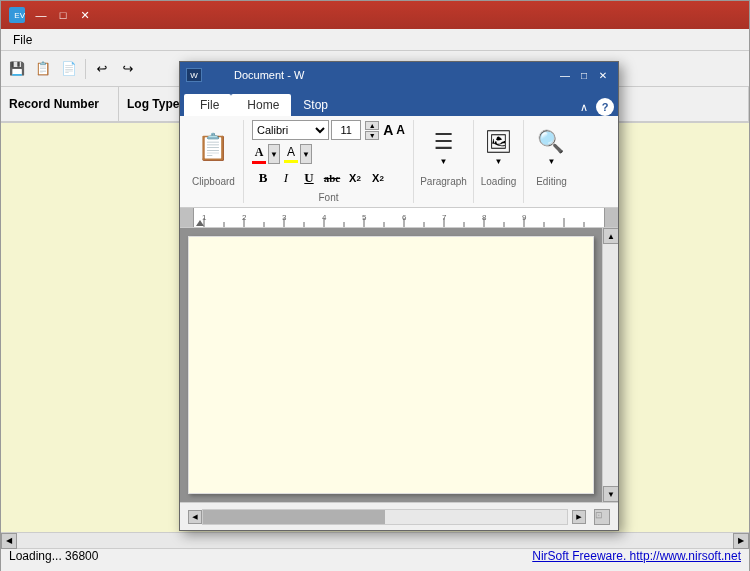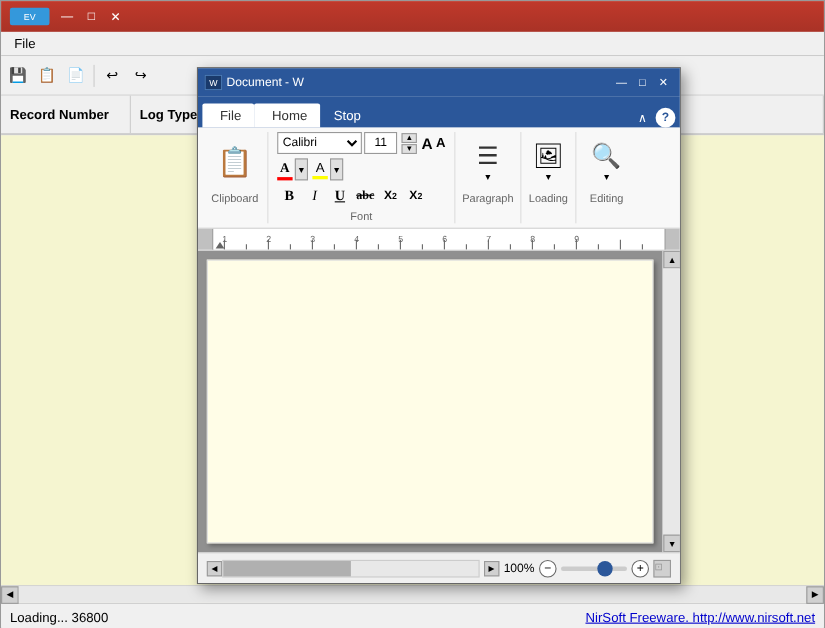--- a/index.html
+++ b/index.html
@@ -3,52 +3,52 @@
   <meta charset="utf-8">
   <style>
     * { margin: 0; padding: 0; box-sizing: border-box; }
     body { width: 750px; height: 571px; background: #f0f0f0; font-family: 'Segoe UI', Arial, sans-serif; font-size: 12px; overflow: hidden; position: relative; }
 
     
     .main-window { width: 750px; height: 571px; background: #f0f0f0; position: relative; border: 1px solid #999; }
 
     
     .title-bar { background: linear-gradient(to bottom, #c0392b, #a93226); height: 28px; display: flex; align-items: center; padding: 0 8px; color: white; }
-    .title-bar-icon { width: 36px; height: 16px; background: #3498db; margin-right: 6px; border-radius: 2px; display: flex; align-items: center; justify-content: center; font-size: 10px; color: white; flex-shrink: 0; }
+    .title-bar-icon { width: 16px; height: 16px; background: #3498db; margin-right: 6px; border-radius: 2px; display: flex; align-items: center; justify-content: flex-end; font-size: 10px; color: white; flex-shrink: 0; }
     .title-bar-text { flex: 1; font-size: 12px; font-weight: normal; }
     .title-bar-controls { display: flex; gap: 2px; }
     .title-btn { width: 20px; height: 16px; background: transparent; border: none; color: white; cursor: pointer; font-size: 11px; display: flex; align-items: center; justify-content: center; }
 
     
     .menu-bar { background: #f0f0f0; height: 22px; display: flex; align-items: center; padding: 0 4px; border-bottom: 1px solid #ccc; }
     .menu-item { padding: 2px 8px; font-size: 12px; cursor: pointer; }
 
     
     .toolbar { background: #f0f0f0; height: 36px; display: flex; align-items: center; padding: 2px 4px; border-bottom: 1px solid #ccc; gap: 2px; }
     .toolbar-btn { width: 24px; height: 24px; background: transparent; border: 1px solid transparent; cursor: pointer; display: flex; align-items: center; justify-content: center; font-size: 13px; }
     .toolbar-separator { width: 1px; height: 20px; background: #ccc; margin: 0 2px; }
 
     
     .col-headers { background: #f0f0f0; height: 36px; display: flex; align-items: center; border-bottom: 2px solid #ccc; }
     .col-header { padding: 4px 8px; font-size: 12px; font-weight: bold; border-right: 1px solid #ccc; height: 100%; display: flex; align-items: center; }
     .col-header-record { width: 118px; }
     .col-header-logtype { width: 120px; flex: 1; }
 
     
-    .status-bar { height: 24px; background: #f0f0f0; border-top: 1px solid #ccc; display: flex; align-items: center; justify-content: space-between; padding: 0 8px; }
+    .status-bar { height: 24px; background: #f0f0f0; border-top: 1px solid #ccc; display: flex; align-items: flex-start; justify-content: space-between; padding: 0 8px; }
     .status-left { font-size: 12px; }
     .status-right { color: #0000cc; font-size: 12px; text-decoration: underline; cursor: pointer; }
 
     
     .word-popup { position: absolute; top: 60px; left: 178px; width: 440px; height: 470px; background: white; border: 1px solid #666; box-shadow: 4px 4px 12px rgba(0,0,0,0.4); z-index: 100; display: flex; flex-direction: column; }
 
     
     .word-title-bar { background: #2b579a; height: 26px; display: flex; align-items: center; padding: 0 6px; color: white; flex-shrink: 0; }
     .word-title-icon { width: 16px; height: 14px; background: #1a3a6b; margin-right: 4px; display: flex; align-items: center; justify-content: center; font-size: 9px; color: white; border: 1px solid #4a7ab5; }
-    .word-title-text { flex: 1; font-size: 11px; }
+    .word-title-text { flex: 1; font-size: 11px; margin-left: 28px; }
     .word-title-controls { display: flex; gap: 1px; }
     .word-title-btn { width: 18px; height: 16px; background: transparent; border: none; color: white; cursor: pointer; font-size: 10px; display: flex; align-items: center; justify-content: center; font-family: Arial; }
 
     
     .word-tab-bar { background: #2b579a; height: 28px; display: flex; align-items: flex-end; padding: 0 4px; flex-shrink: 0; }
     .word-tab { padding: 4px 12px; font-size: 12px; cursor: pointer; border-radius: 2px 2px 0 0; color: white; background: transparent; }
     .word-tab.active { background: white; color: #333; padding-left: 16px; }
     .word-tab-right { margin-left: auto; display: flex; align-items: center; gap: 4px; }
     .word-collapse-btn { color: white; font-size: 11px; cursor: pointer; padding: 2px 4px; }
     .word-help-btn { width: 18px; height: 18px; border-radius: 50%; background: white; color: #2b579a; font-size: 11px; font-weight: bold; display: flex; align-items: center; justify-content: center; cursor: pointer; }
@@ -333,27 +333,19 @@
     <div class="word-footer">
 
       <div style="display:flex; align-items:center; flex:1; margin-right:4px;">
         <div style="width:14px; height:14px; background:#d0d0d0; border:1px solid #999; display:flex; align-items:center; justify-content:center; font-size:7px; cursor:pointer;">◀</div>
         <div class="word-hscroll">
           <div class="word-hscroll-thumb"></div>
         </div>
         <div style="width:14px; height:14px; background:#d0d0d0; border:1px solid #999; display:flex; align-items:center; justify-content:center; font-size:7px; cursor:pointer;">▶</div>
       </div>
 
-      <div class="zoom-area">
-        <span class="zoom-pct">100%</span>
-        <div class="zoom-btn">−</div>
-        <div class="zoom-slider-track">
-          <div class="zoom-slider-thumb"></div>
-        </div>
-        <div class="zoom-btn">+</div>
-      </div>
 
       <div class="word-resize" style="margin-left:4px; font-size:9px; color:#999;">⊡</div>
     </div>
 
   </div>
 
 </div>
 
 </body></html>

